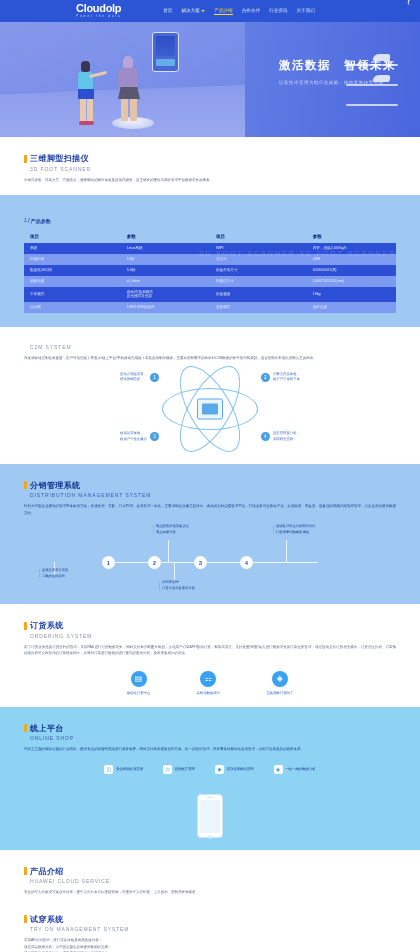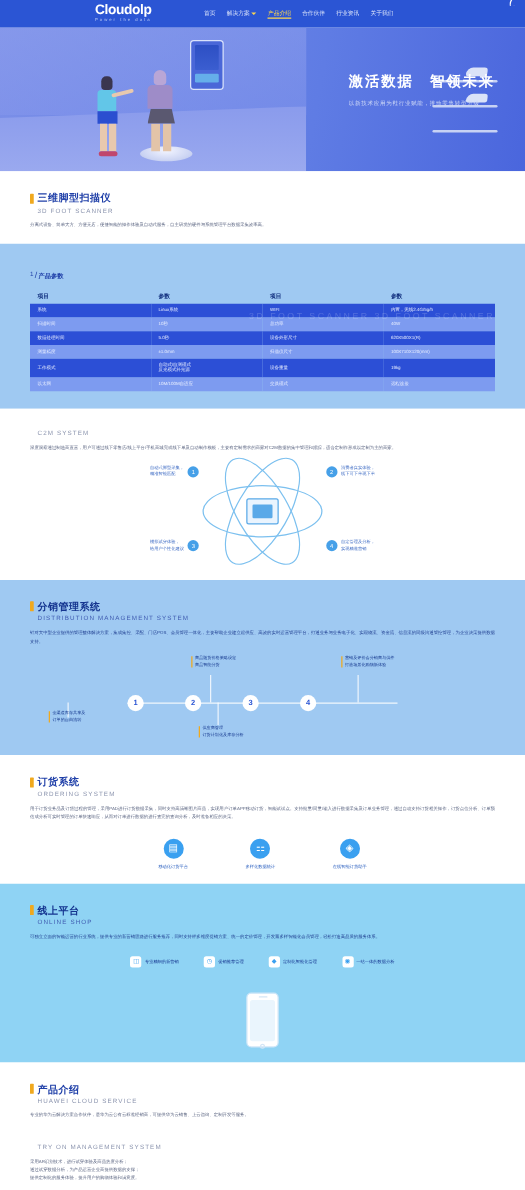--- a/index.html
+++ b/index.html
@@ -589,20 +589,24 @@
         <span class="bar"></span>
         <span>产品介绍</span>
       </div>
       <div class="sec-en">HUAWEI CLOUD SERVICE</div>
     </div>
     <div class="sec-desc">专业的华为云解决方案合作伙伴，是华为云公有云标准经销商，可提供华为云销售、上云咨询、定制开发等服务。</div>
   </div>
 
   <div class="sec sec-white" style="padding-top:10px;padding-bottom:22px;">
     <div class="sec-head">
+      <div class="sec-title">
+        <span class="bar"></span>
+        <span>试穿系统</span>
+      </div>
       <div class="sec-en">TRY ON MANAGEMENT SYSTEM</div>
     </div>
     <div class="sec-desc" style="white-space:pre-line;">采用AR识别技术，进行试穿体验及商品热度分析；
 通过试穿数据分析，为产品运营企业商提供数据的支撑；
 提供定制化的服务体验，提升用户的购物体验和满意度。</div>
   </div>
 
 </div>
 
 </body></html>

